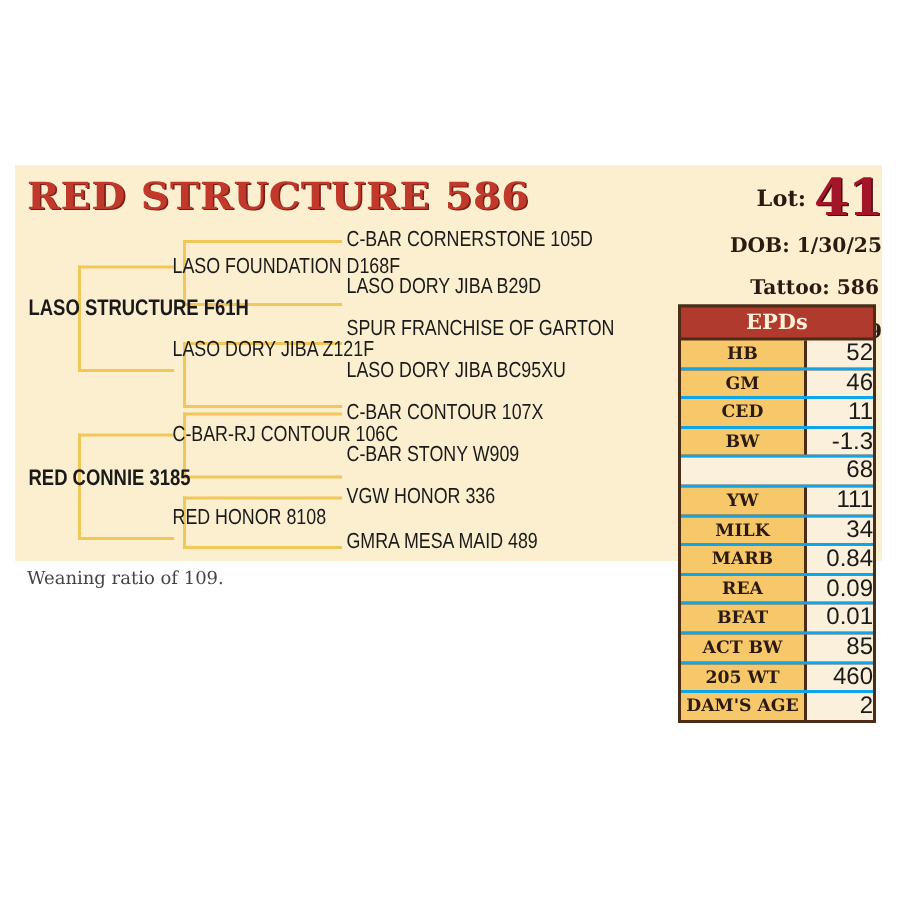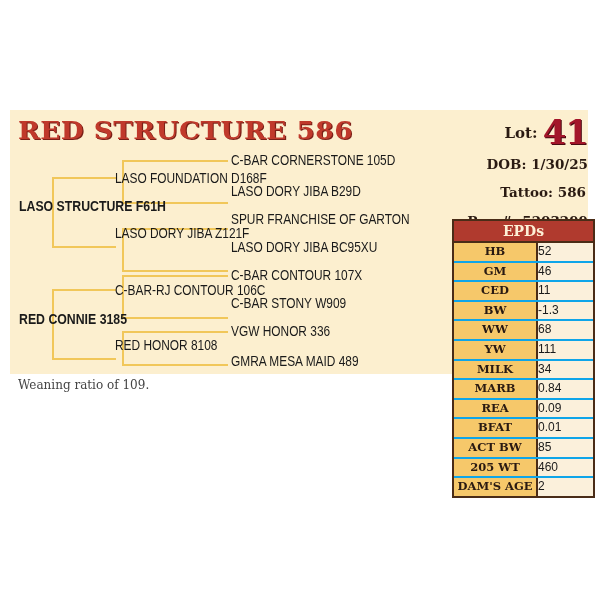--- a/index.html
+++ b/index.html
@@ -4,26 +4,26 @@
 <style>
   html, body { margin:0; padding:0; background:#ffffff; }
   body { width:600px; height:600px; position:relative; overflow:hidden; font-family:"Liberation Sans", sans-serif; }
   .card { position:absolute; left:10px; top:110px; width:578px; height:264px; background:#fcefcf; }
   .title { position:absolute; left:18px; top:116px; font-family:"DejaVu Serif", serif; font-weight:900; font-size:25px; color:#c0392b; letter-spacing:0.5px; text-shadow:1px 1px 0 #7a1f17; white-space:nowrap; transform:scaleX(1.05); transform-origin:left; }
   .ped { position:absolute; font-family:"Liberation Sans", sans-serif; font-size:14.5px; color:#1a1a1a; white-space:nowrap; transform:scaleX(0.82); transform-origin:left; line-height:1; }
   .ped.bold { font-weight:bold; font-size:15px; }
   .ln { position:absolute; background:#f1c75a; }
   .meta { position:absolute; right:12px; font-family:"DejaVu Serif", serif; font-weight:bold; color:#2a1a12; font-size:13.5px; white-space:nowrap; text-align:right; }
   .lot-num { font-family:"DejaVu Serif", serif; font-weight:900; font-size:34px; color:#a3162a; text-shadow:1px 1px 0 #4a0a12; vertical-align:-6px; letter-spacing:-1px; }
-  .epd { position:absolute; left:452px; top:219px; width:143px; border:2px solid #4a2c17; background:#4a2c17; box-sizing:border-box; }
+  .epd { position:absolute; left:452px; top:203px; width:132px; border:2px solid #4a2c17; background:#4a2c17; box-sizing:border-box; }
   .epd-head { height:20px; background:#b03a2e; color:#fdf0d6; font-family:"DejaVu Serif", serif; font-weight:bold; font-size:14px; text-align:center; line-height:20px; border-bottom:2px solid #4a2c17; }
   .epd-row { display:flex; height:17.6px; border-bottom:2px solid #0ea5e9; box-sizing:content-box; }
   .epd-row:last-child { border-bottom:none; }
   .epd-k { width:82px; background:#f6c86a; font-family:"DejaVu Serif", serif; font-weight:bold; font-size:11.5px; color:#2a1a12; text-align:center; line-height:17.6px; border-right:2px solid #4a2c17; white-space:nowrap; }
-  .epd-v { flex:1; background:#fbf0db; font-family:"Liberation Sans", sans-serif; font-size:12px; color:#1a1a1a; text-align:left; line-height:17.6px; }
+  .epd-v { flex:1; background:#fbf0db; font-family:"Liberation Sans", sans-serif; font-size:16px; color:#1a1a1a; text-align:right; line-height:17.6px; }
   .note { position:absolute; left:18px; top:378px; font-family:"DejaVu Serif", serif; font-size:12px; color:#444; white-space:nowrap; }
 </style>
 </head>
 <body>
 
 <div class="card"></div>
 
 <div class="title">RED STRUCTURE 586</div>
 
 <div class="ln" style="left:52px; top:177px; width:2px; height:71px;"></div>
@@ -83,21 +83,20 @@
       </div>
       <div class="epd-row">
         <div class="epd-k">CED</div>
         <div class="epd-v">11</div>
       </div>
       <div class="epd-row">
         <div class="epd-k">BW</div>
         <div class="epd-v">-1.3</div>
       </div>
       <div class="epd-row">
-        <div class="epd-k">WW</div>
         <div class="epd-v">68</div>
       </div>
       <div class="epd-row">
         <div class="epd-k">YW</div>
         <div class="epd-v">111</div>
       </div>
       <div class="epd-row">
         <div class="epd-k">MILK</div>
         <div class="epd-v">34</div>
       </div>

